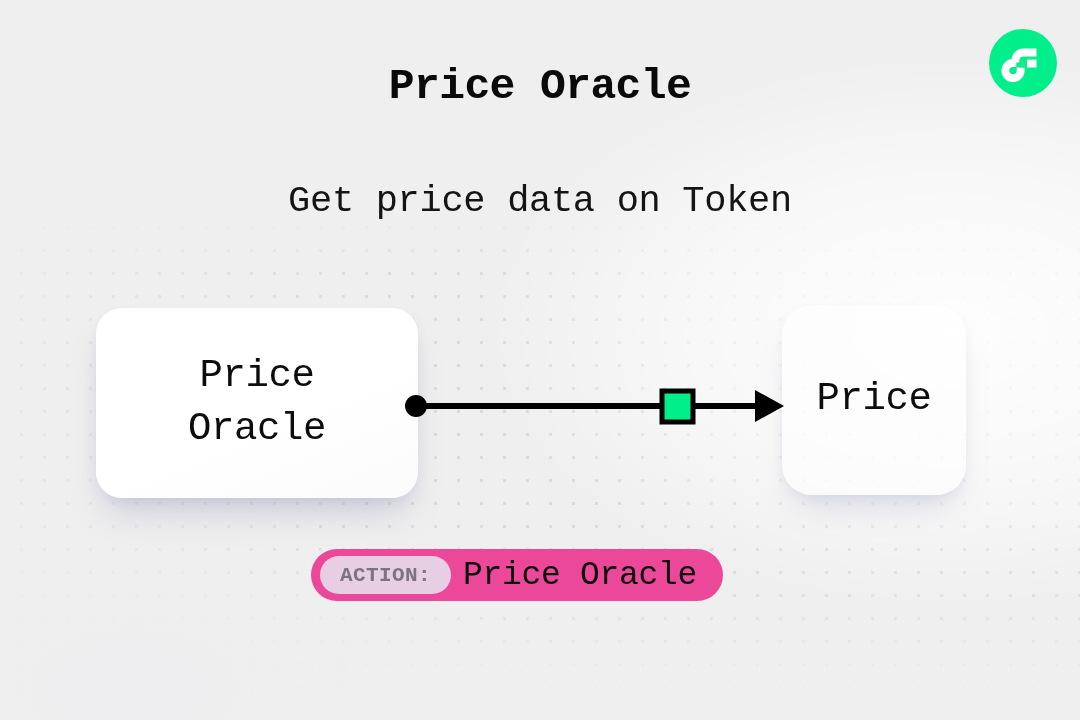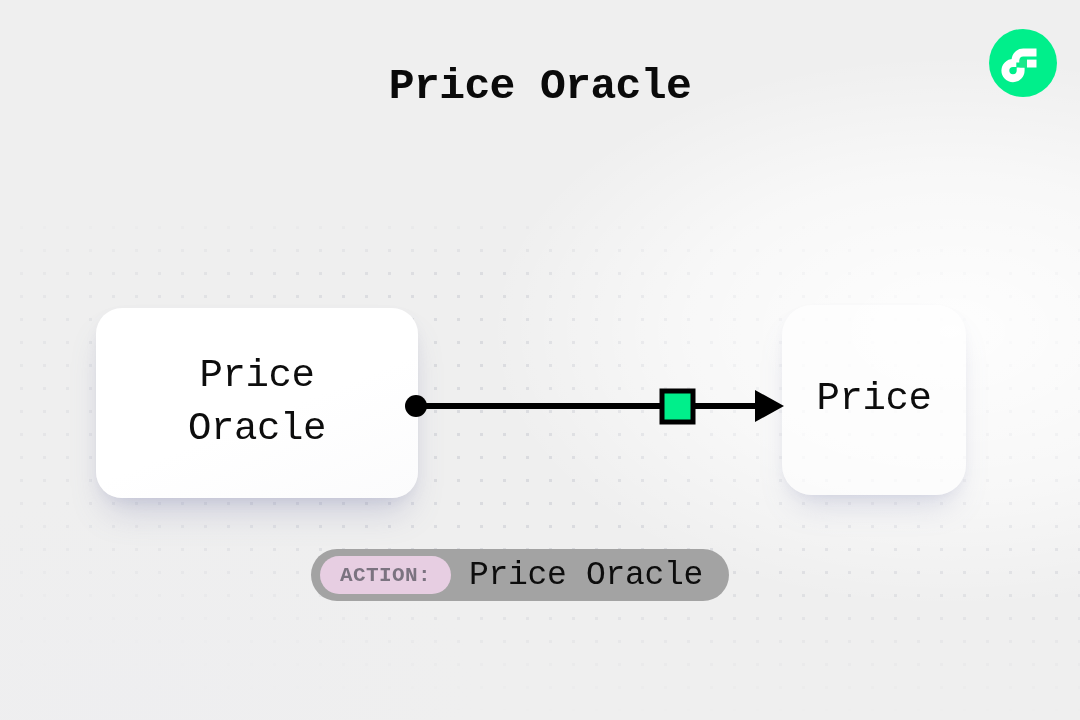--- a/index.html
+++ b/index.html
@@ -139,24 +139,24 @@
   }
 
   
   .action-badge {
     position: absolute;
     left: 311px;
     top: 549px;
     height: 52px;
     display: flex;
     align-items: center;
-    gap: 18px;
+    gap: 12px;
     padding: 0 26px 0 9px;
     border-radius: 26px;
-    background: #a3a3a3;
+    background: #ec4899;
   }
   .action-chip {
     display: flex;
     align-items: center;
     height: 38px;
     padding: 0 20px;
     border-radius: 19px;
     background: #e7cee2;
     font-size: 21px;
     font-weight: 700;
@@ -182,20 +182,21 @@
     <svg viewBox="0 0 68 68" width="68" height="68" aria-hidden="true">
       <circle cx="34" cy="34" r="34" fill="#00EF8B"></circle>
       <path d="M47.5 19.5 H34.2 a11.6 11.6 0 0 0 -11.6 11.6 v2.3 h7.9 v-2.3 a3.7 3.7 0 0 1 3.7 -3.7 h13.3 z" fill="#FFFFFF"></path>
       <rect x="38.0" y="30.6" width="9.5" height="7.9" fill="#FFFFFF"></rect>
       <path d="M24.0 30.0 a11.6 11.6 0 1 0 11.6 11.6 v-3.1 h-7.9 v3.1 a3.7 3.7 0 1 1 -3.7 -3.7 h3.3 v-7.9 z" fill="#FFFFFF"></path>
       <rect x="30.5" y="30.6" width="7.5" height="7.9" fill="#1BE88B"></rect>
     </svg>
   </div>
 
   <div class="page-title">Price Oracle</div>
+  <div class="page-subtitle">Get price data on Token</div>
 
   <div class="node node-source">
     <div class="node-label">Price
 Oracle</div>
   </div>
 
   <div class="node node-target">
     <div class="node-label">Price</div>
   </div>
 

